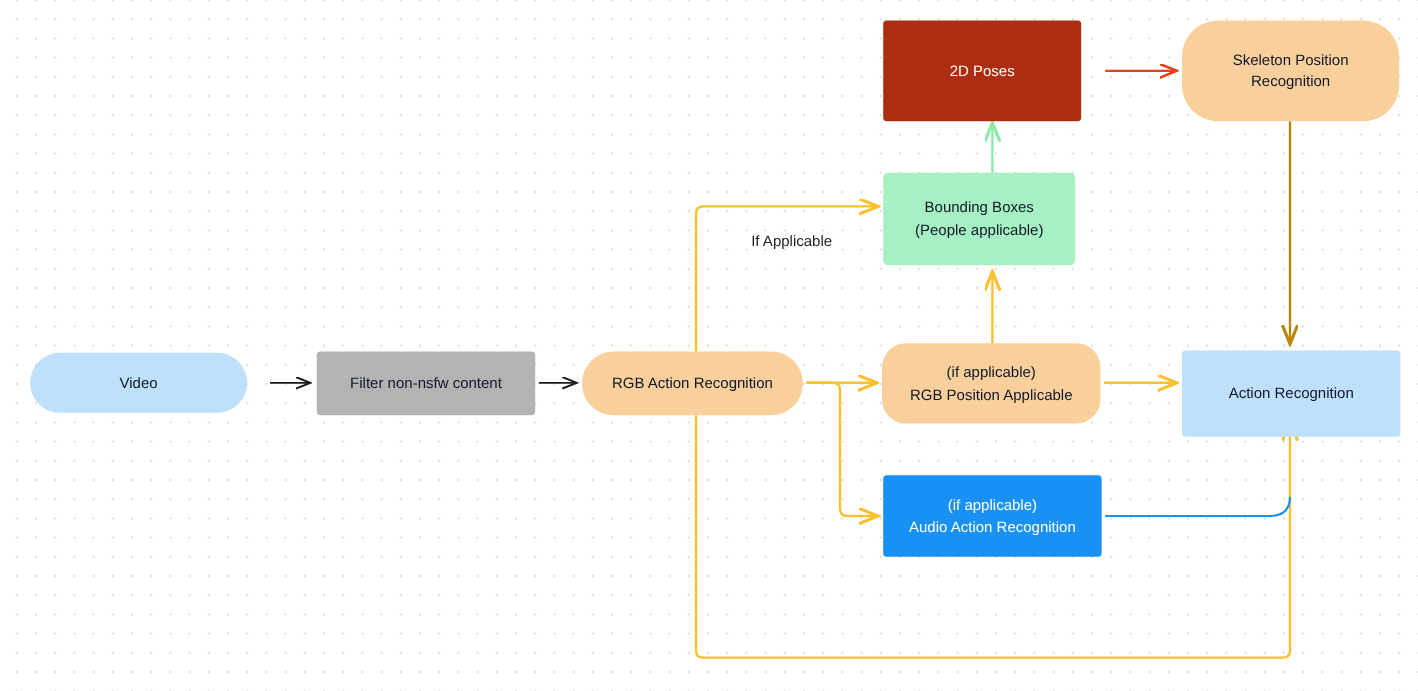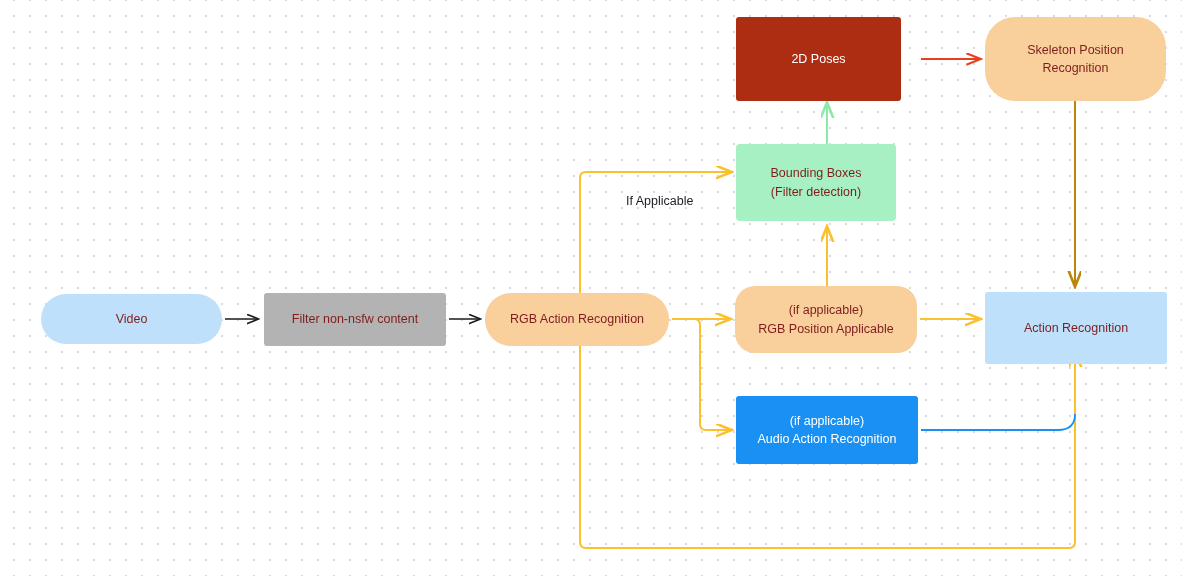--- a/index.html
+++ b/index.html
@@ -31,26 +31,26 @@
   }
   .node {
     position: absolute;
     box-sizing: border-box;
     display: flex;
     align-items: center;
     justify-content: center;
     text-align: center;
     line-height: 1.45;
     font-size: 12.5px;
-    color: #7f1d1d;
+    color: #0f172a;
     padding: 4px 10px;
     z-index: 2;
   }
   .node .label-line { display: block; white-space: nowrap; }
-  .n-video       { left: 41px;  top: 294px; width: 181px; height: 50px;
+  .n-video       { left: 25px;  top: 294px; width: 181px; height: 50px;
                    background: #bfe0fb; border-radius: 26px; }
   .n-filter      { left: 264px; top: 293px; width: 182px; height: 53px;
                    background: #b3b3b3; border-radius: 3px; }
   .n-rgbaction   { left: 485px; top: 293px; width: 184px; height: 53px;
                    background: #f9cf9c; border-radius: 26px; }
   .n-rgbpos      { left: 735px; top: 286px; width: 182px; height: 67px;
                    background: #f9cf9c; border-radius: 20px; }
   .n-bbox        { left: 736px; top: 144px; width: 160px; height: 77px;
                    background: #a7f0c3; border-radius: 4px; }
   .n-poses       { left: 736px; top: 17px;  width: 165px; height: 84px;
@@ -134,21 +134,21 @@
   <div class="node n-rgbpos">
     <div>
       <span class="label-line">(if applicable)</span>
       <span class="label-line">RGB Position Applicable</span>
     </div>
   </div>
 
   <div class="node n-bbox">
     <div>
       <span class="label-line">Bounding Boxes</span>
-      <span class="label-line">(Filter detection)</span>
+      <span class="label-line">(People applicable)</span>
     </div>
   </div>
 
   <div class="node n-poses">
     <span class="label-line">2D Poses</span>
   </div>
 
   <div class="node n-skeleton">
     <div>
       <span class="label-line">Skeleton Position</span>

